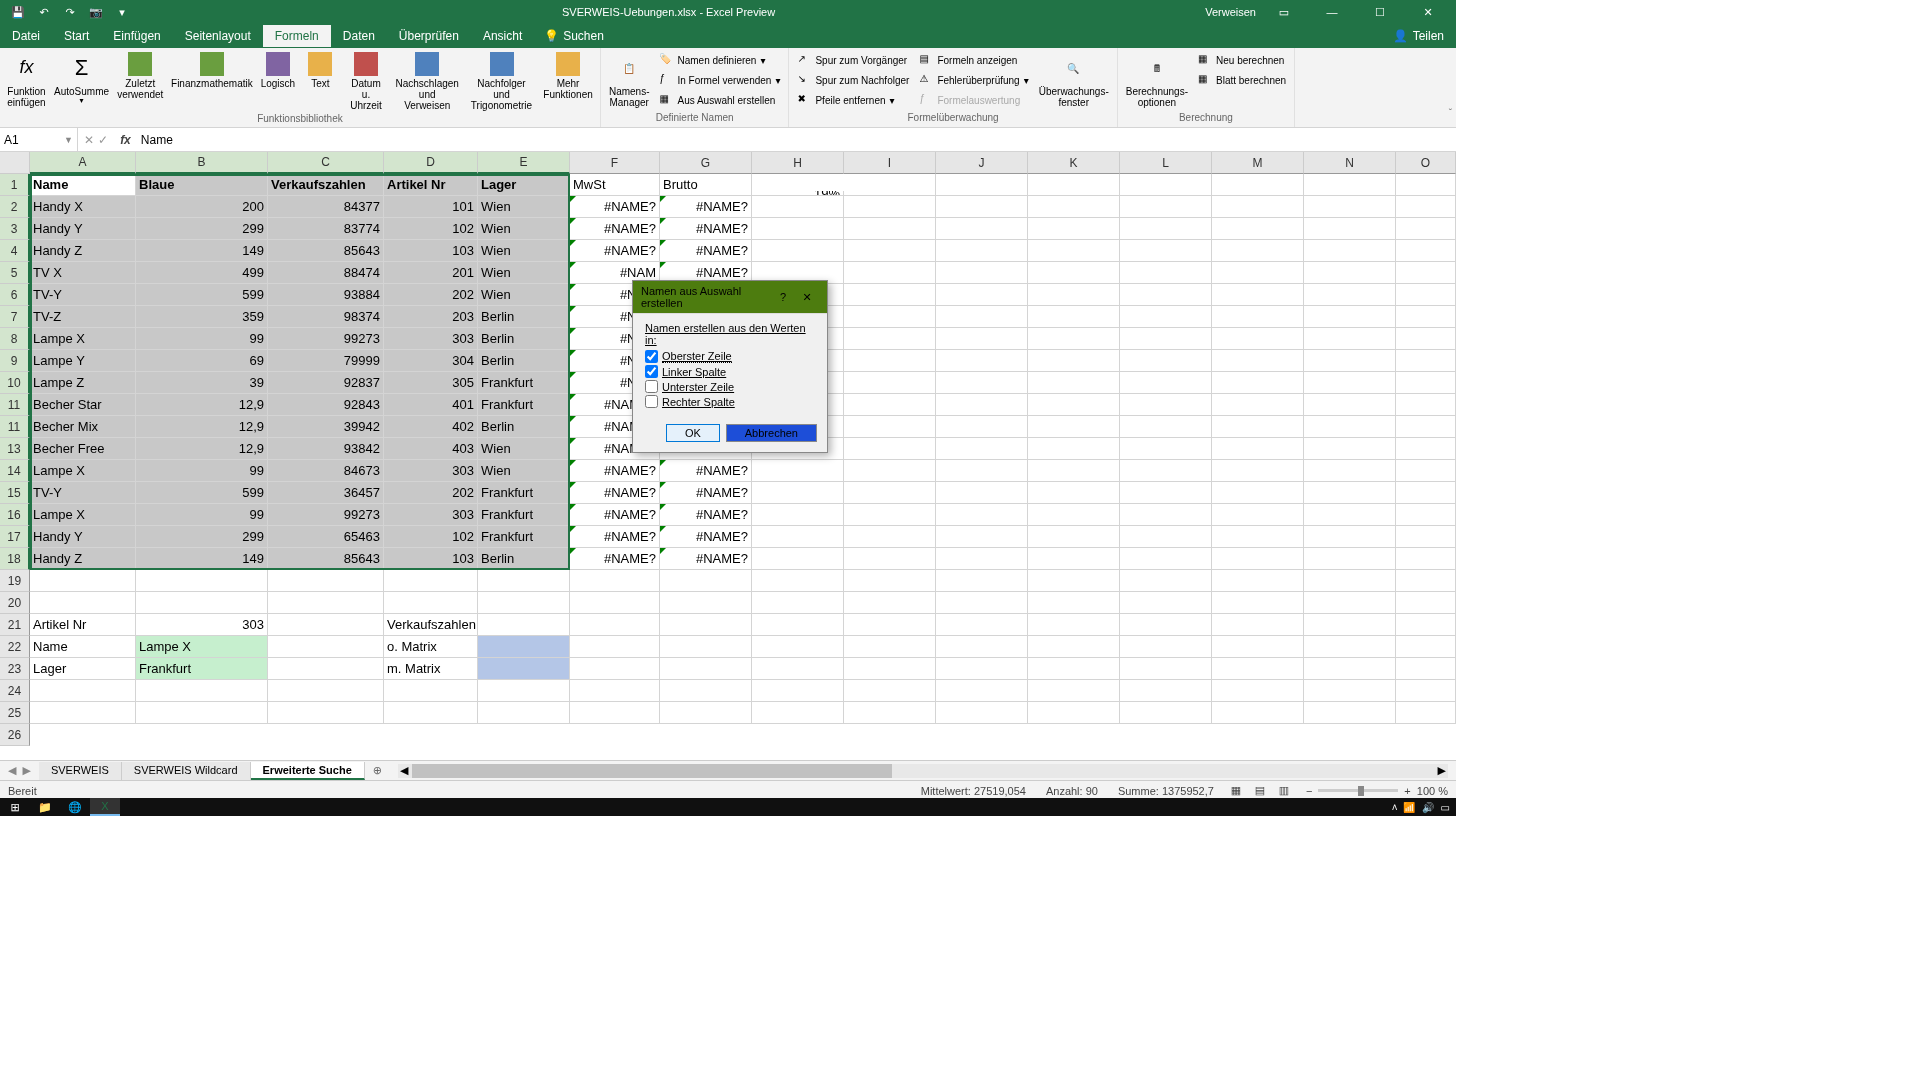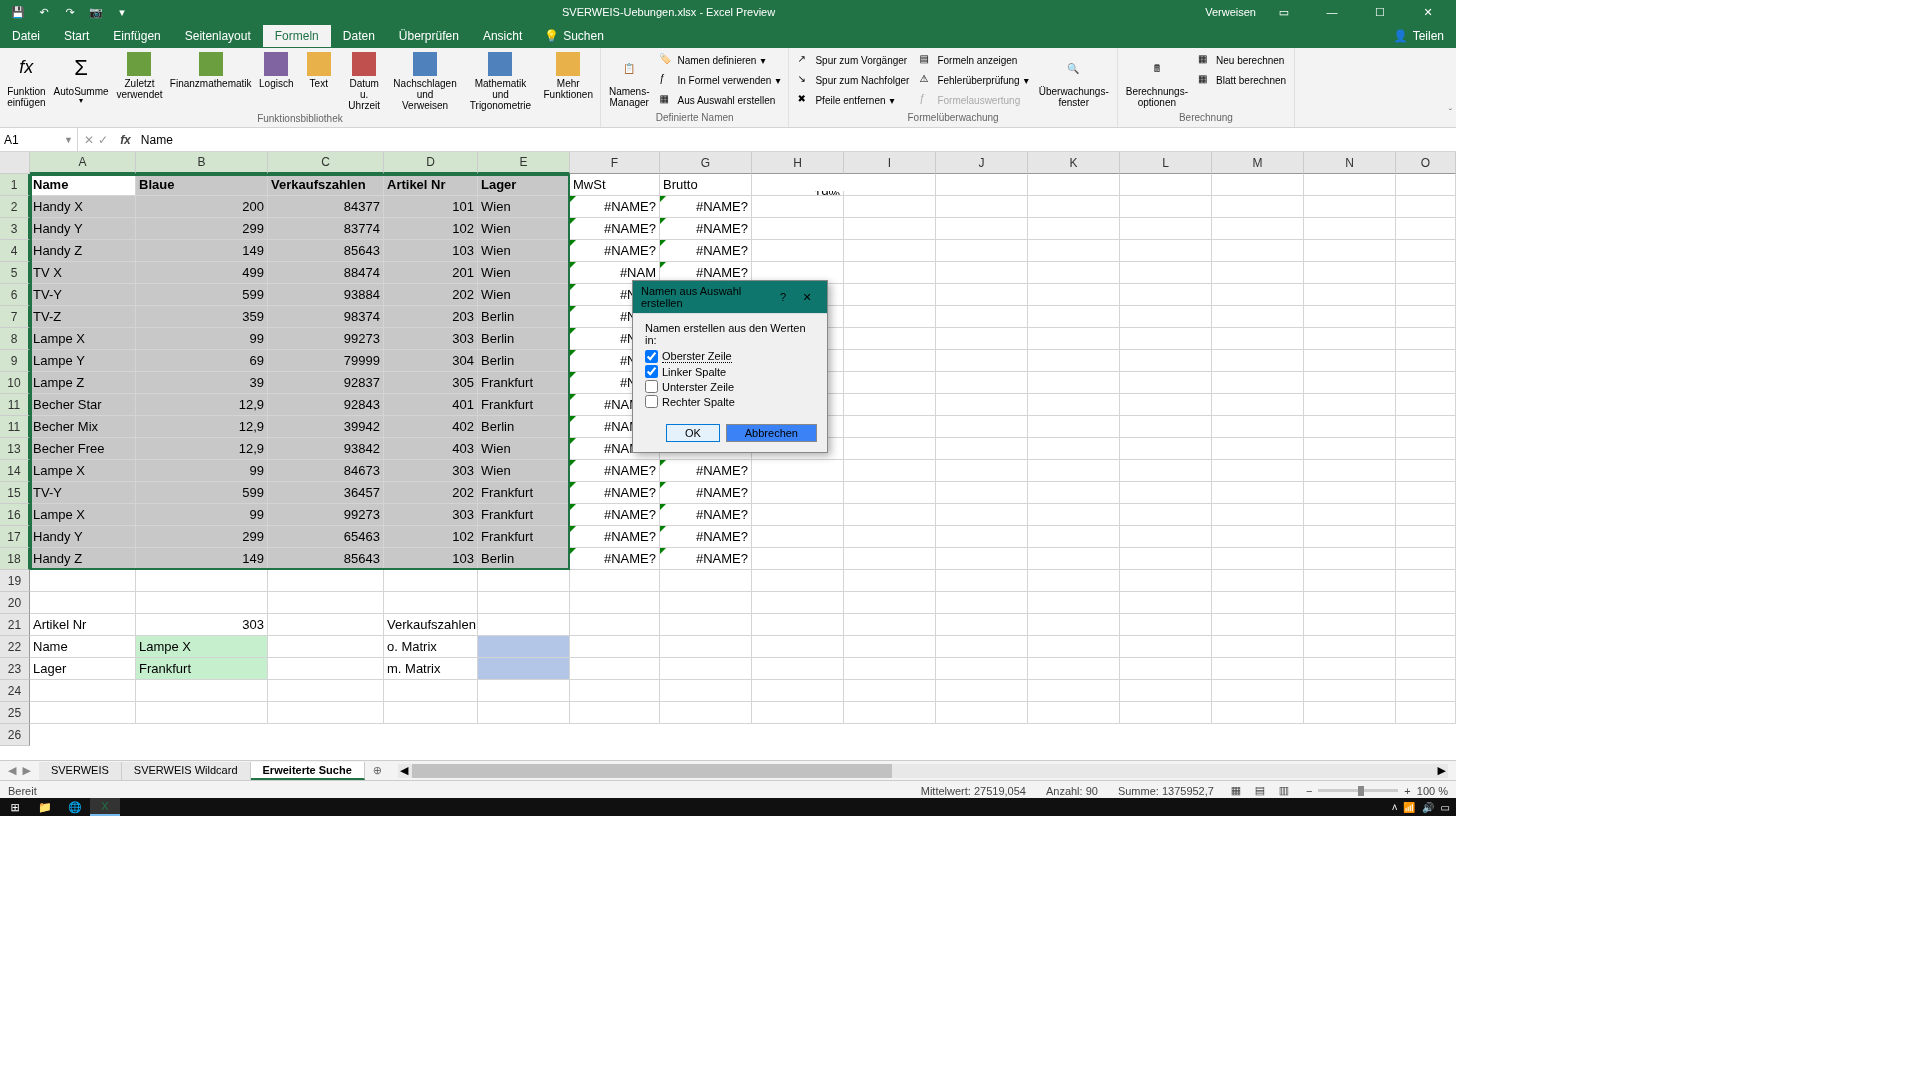--- a/index.html
+++ b/index.html
@@ -55,27 +55,27 @@
 .cell.right { justify-content: flex-end; }
 .cell.sel { background: #c8c8c8; }
 .cell.sel-active { background: white; }
 .cell.green-tri::before { content: ''; position: absolute; top: 0; left: 0; border-top: 6px solid #008000; border-right: 6px solid transparent; }
 .cell.green-fill { background: #c6efce; }
 .cell.blue-fill { background: #b4c6e7; }
 .selection-border { position: absolute; border: 2px solid #217346; pointer-events: none; z-index: 3; }
 
 
 .dialog { position: absolute; background: #f0f0f0; border: 1px solid #888; box-shadow: 3px 3px 8px rgba(0,0,0,0.3); z-index: 100; font-size: 11px; }
-.dialog-title { background: #0f766e; padding: 4px 8px; display: flex; align-items: center; border-bottom: 1px solid #ddd; }
+.dialog-title { background: #4d7c0f; padding: 4px 8px; display: flex; align-items: center; border-bottom: 1px solid #ddd; }
 .dialog-title .t { flex: 1; font-size: 11px; }
 .dialog-title .btn { width: 24px; height: 20px; display: flex; align-items: center; justify-content: center; cursor: pointer; }
-.dialog-body { padding: 8px 12px; }
+.dialog-body { padding: 8px 12px; text-decoration: underline; }
 .dialog-body label { display: flex; align-items: center; gap: 4px; margin: 2px 0; }
 .dialog-buttons { display: flex; justify-content: flex-end; gap: 6px; padding: 6px 10px 10px; }
-.dialog-buttons button { padding: 2px 18px; font-size: 11px; border: 1px solid #888; background: #3b82f6; cursor: pointer; }
+.dialog-buttons button { padding: 2px 18px; font-size: 11px; border: 1px solid #888; background: #1d4ed8; cursor: pointer; }
 .dialog-buttons button.primary { border: 1px solid #0078d7; background: #e5f1fb; }
 
 
 .sheettabs { height: 20px; border-top: 1px solid #ccc; display: flex; align-items: center; font-size: 11px; background: #f3f3f3; }
 .sheettabs .nav { padding: 0 8px; color: #888; display: flex; gap: 6px; }
 .sheettabs .tab { padding: 2px 12px; border-right: 1px solid #ccc; background: #fff; cursor: pointer; }
 .sheettabs .tab.active { background: #fff; border-bottom: 2px solid #217346; font-weight: bold; }
 .sheettabs .tab.inactive { background: #e8e8e8; }
 .sheettabs .add { padding: 0 8px; cursor: pointer; color: #666; }
 .sheettabs .hscroll { flex: 1; margin: 0 8px; height: 14px; background: #e8e8e8; position: relative; }
@@ -175,21 +175,21 @@
           <span style="white-space:pre-line;">Datum u.
 Uhrzeit</span>
         </div>
       <div class="ribbon-btn-lg">
           <div class="icon-box" style="background:#4f81bd;width:24px;height:24px;"></div>
           <span style="white-space:pre-line;">Nachschlagen
 und Verweisen</span>
         </div>
       <div class="ribbon-btn-lg">
           <div class="icon-box" style="background:#4f81bd;width:24px;height:24px;"></div>
-          <span style="white-space:pre-line;">Mathematik und
+          <span style="white-space:pre-line;">Nachfolger und
 Trigonometrie</span>
         </div>
       <div class="ribbon-btn-lg">
           <div class="icon-box" style="background:#e8b14a;width:24px;height:24px;"></div>
           <span style="white-space:pre-line;">Mehr
 Funktionen</span>
         </div>
     </div>
     <div class="ribbon-group-label">Funktionsbibliothek</div>
   </div>

